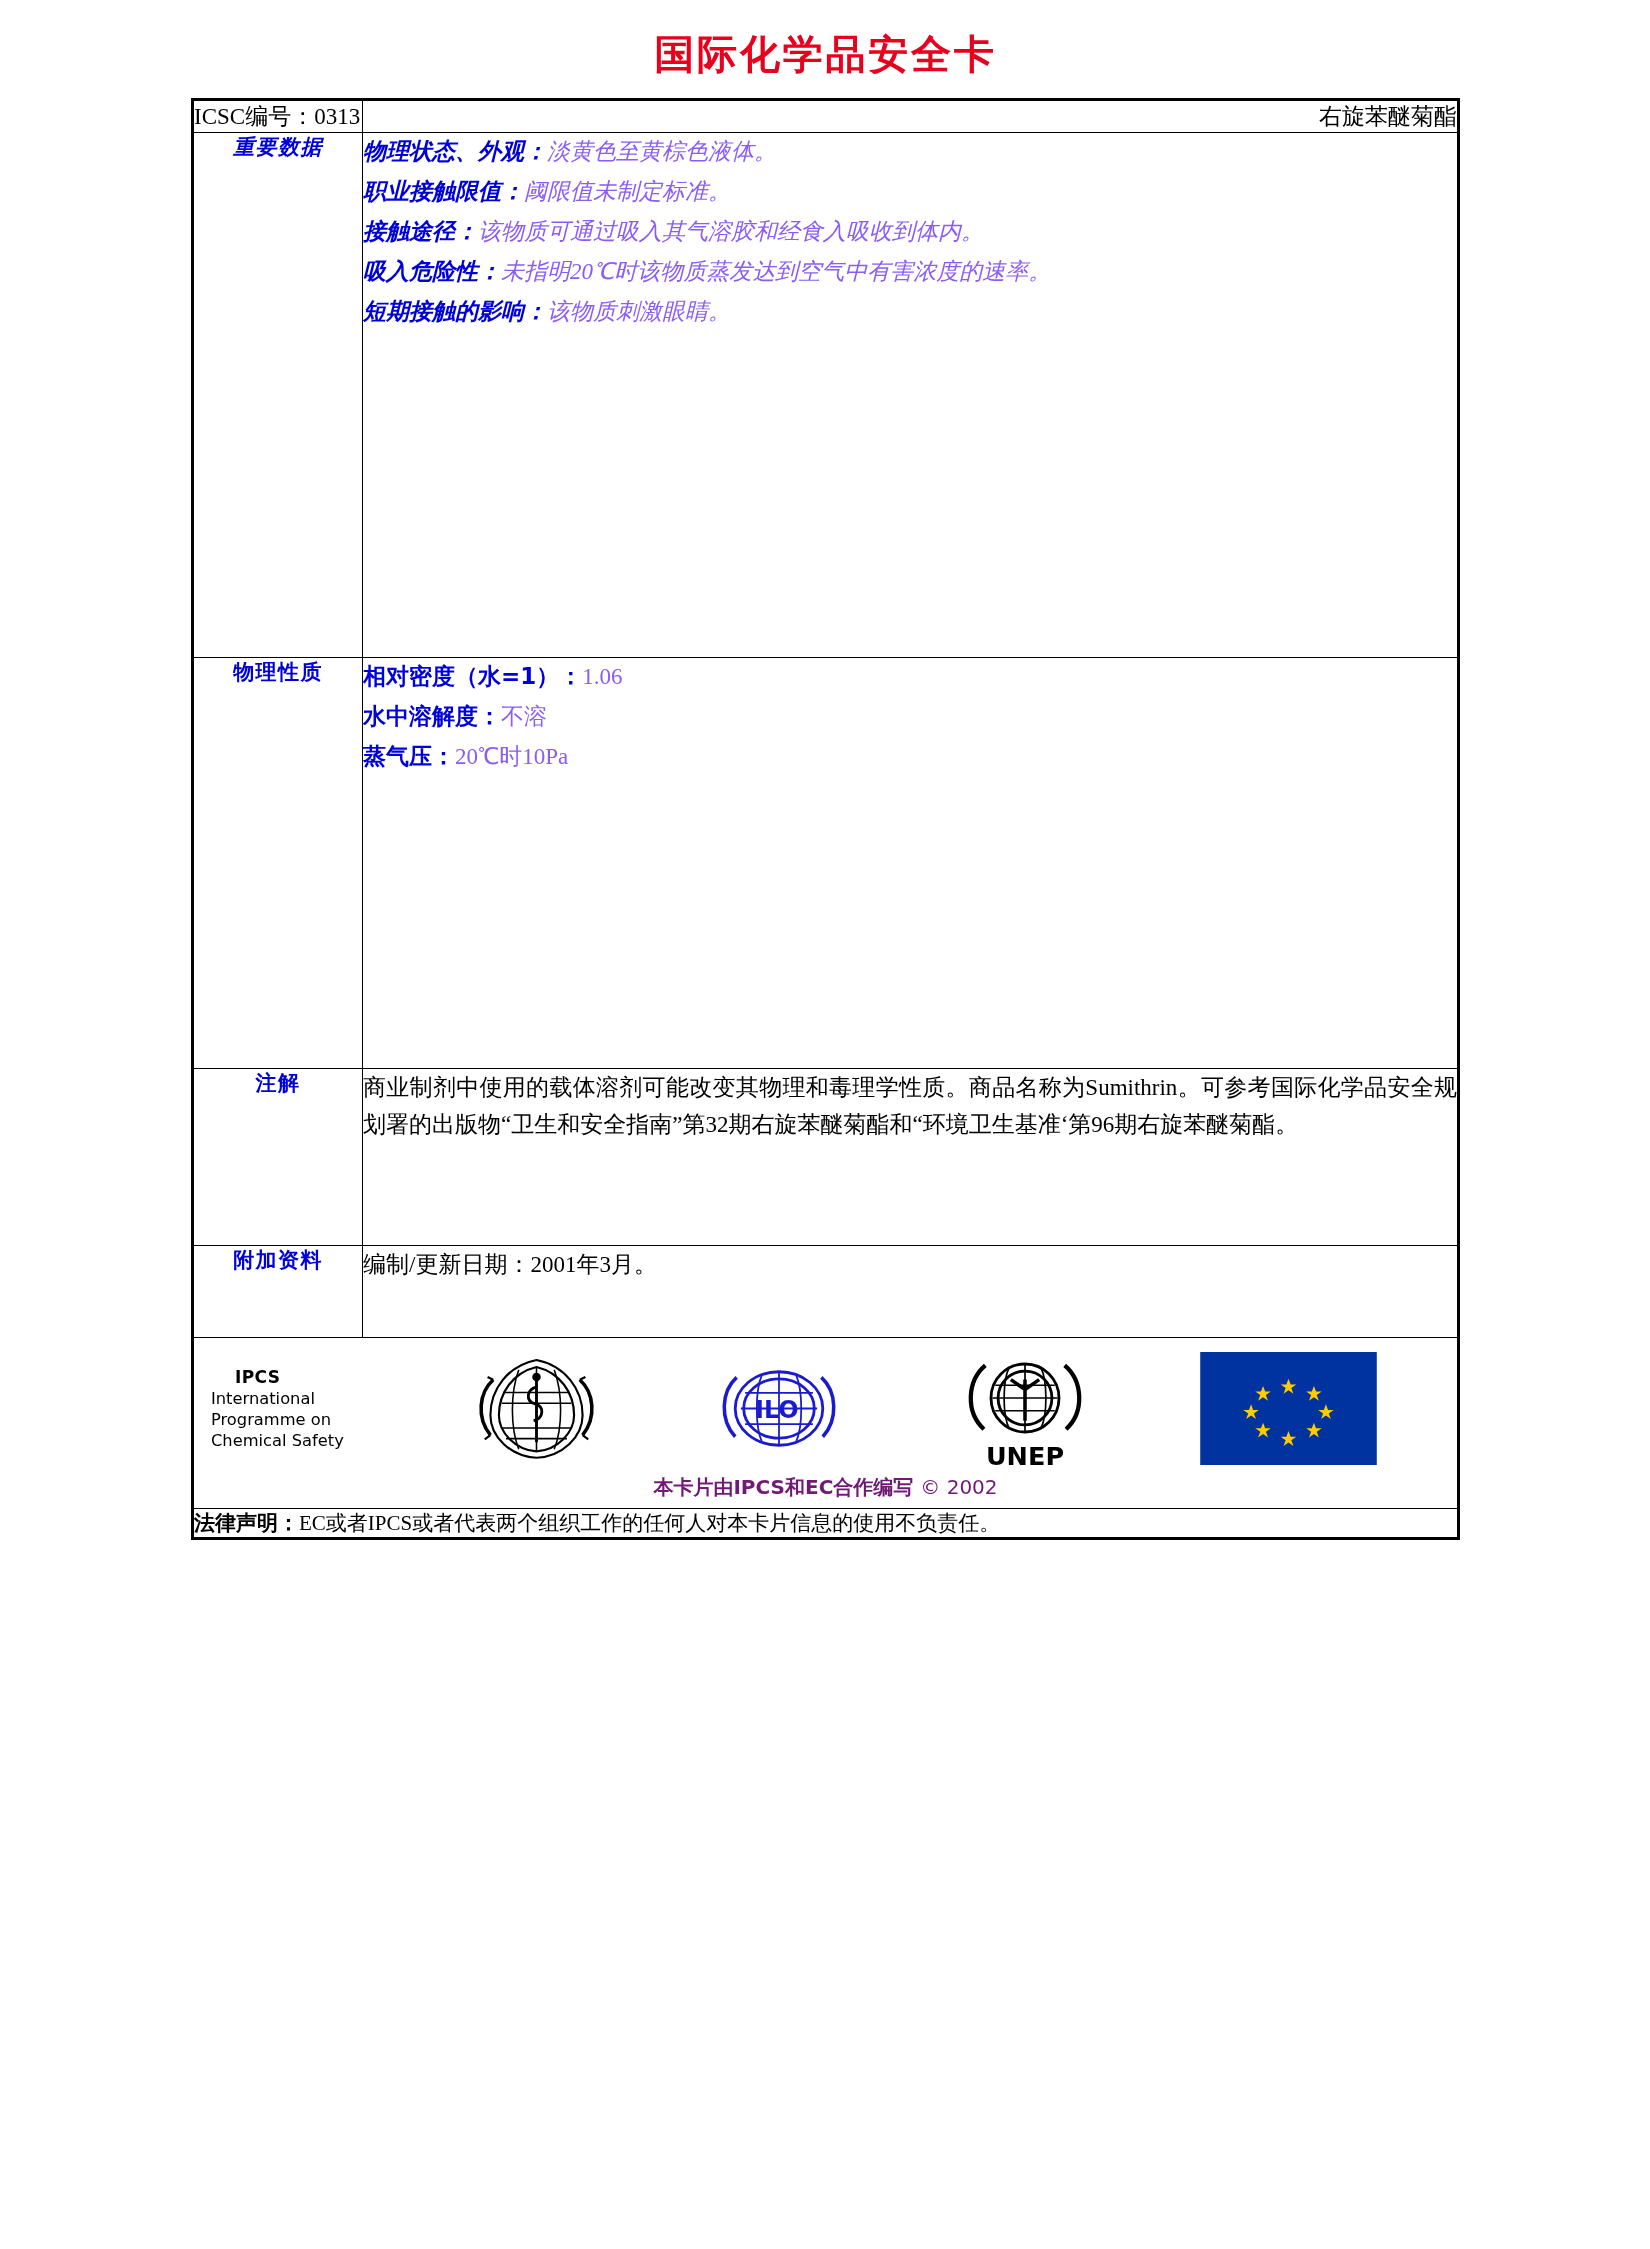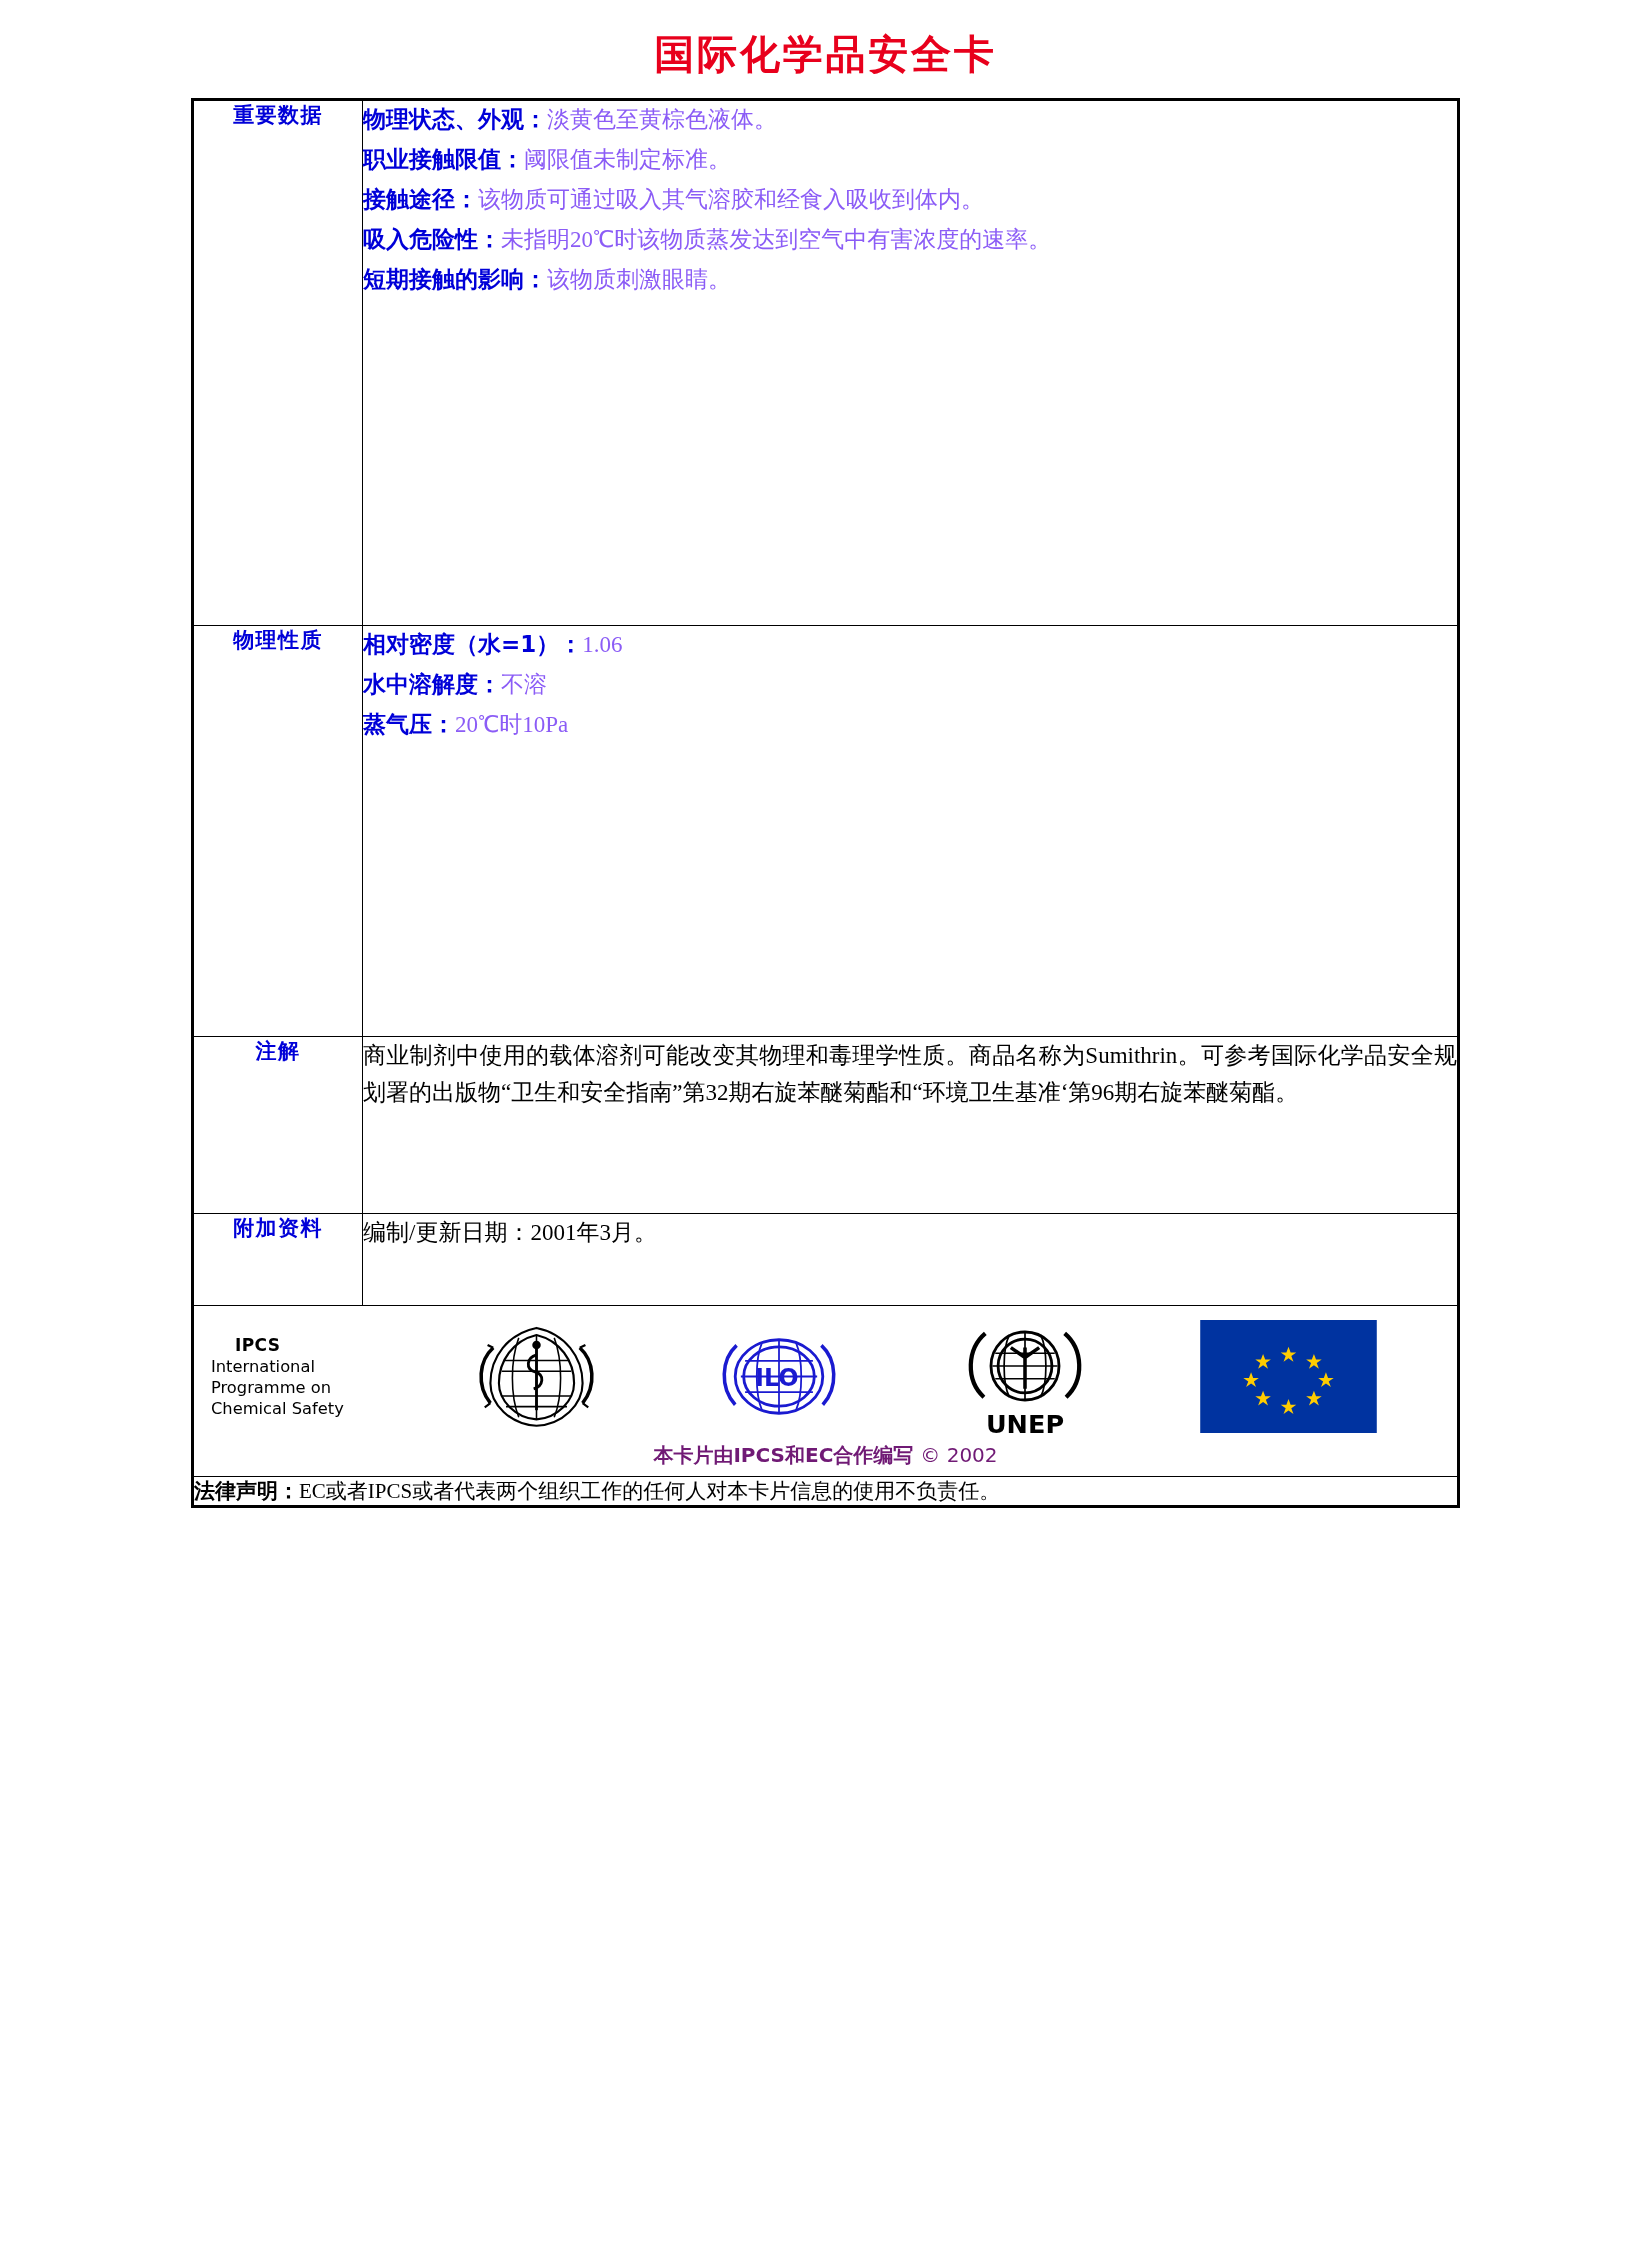--- a/index.html
+++ b/index.html
@@ -81,21 +81,21 @@
   }
   .v {
     color: #8b5cf6;
     font-family: "Liberation Serif", serif;
   }
   .plain {
     font-size: 23px;
     line-height: 1.62;
     text-align: justify;
   }
-  .row-important { height: 525px; }
+  .row-important { height: 525px; font-style: italic; }
   .row-physical { height: 411px; }
   .row-env { height: 106px; }
   .row-notes { height: 177px; }
   .row-add { height: 92px; }
   .footer-cell {
     padding: 0;
     height: 167px;
   }
   .footer-inner {
     display: flex;
@@ -154,20 +154,26 @@
   <div class="title">国际化学品安全卡</div>
 
   <div class="card">
     <table class="grid">
       <colgroup>
         <col style="width:169px">
         <col>
       </colgroup>
 
       <tbody>
+          <tr class="hdr-row">
+        <td class="hdr-left" colspan="1">
+          <span>ICSC编号：</span><span>0313</span>
+        </td>
+        <td class="hdr-right">右旋苯醚菊酯</td>
+      </tr>
 
       <tr class="row-important">
         <td class="lbl">重要数据</td>
         <td class="body-cell">
           <div class="kv">
             <span class="k">物理状态、外观：</span><span class="v">淡黄色至黄棕色液体。</span>
           </div>
           <div class="kv">
             <span class="k">职业接触限值：</span><span class="v">阈限值未制定标准。</span>
           </div>

